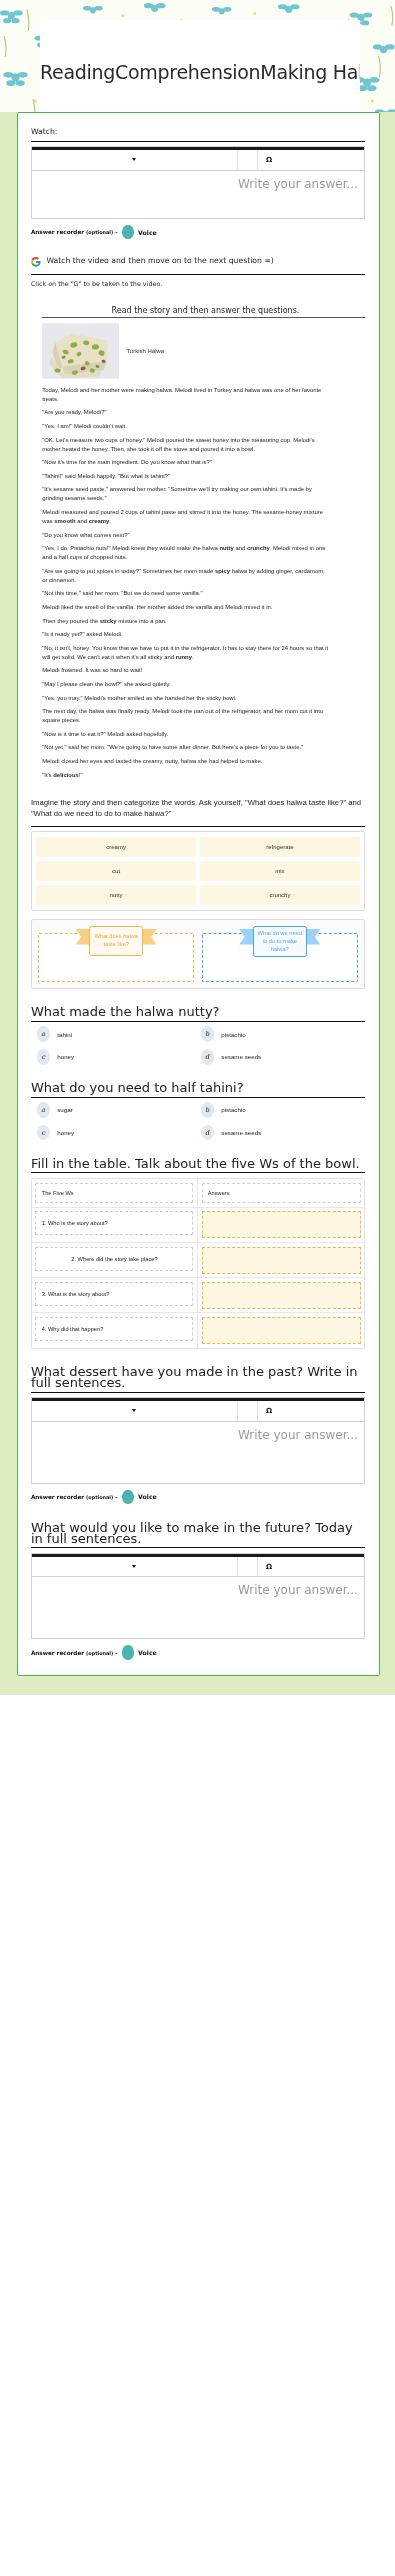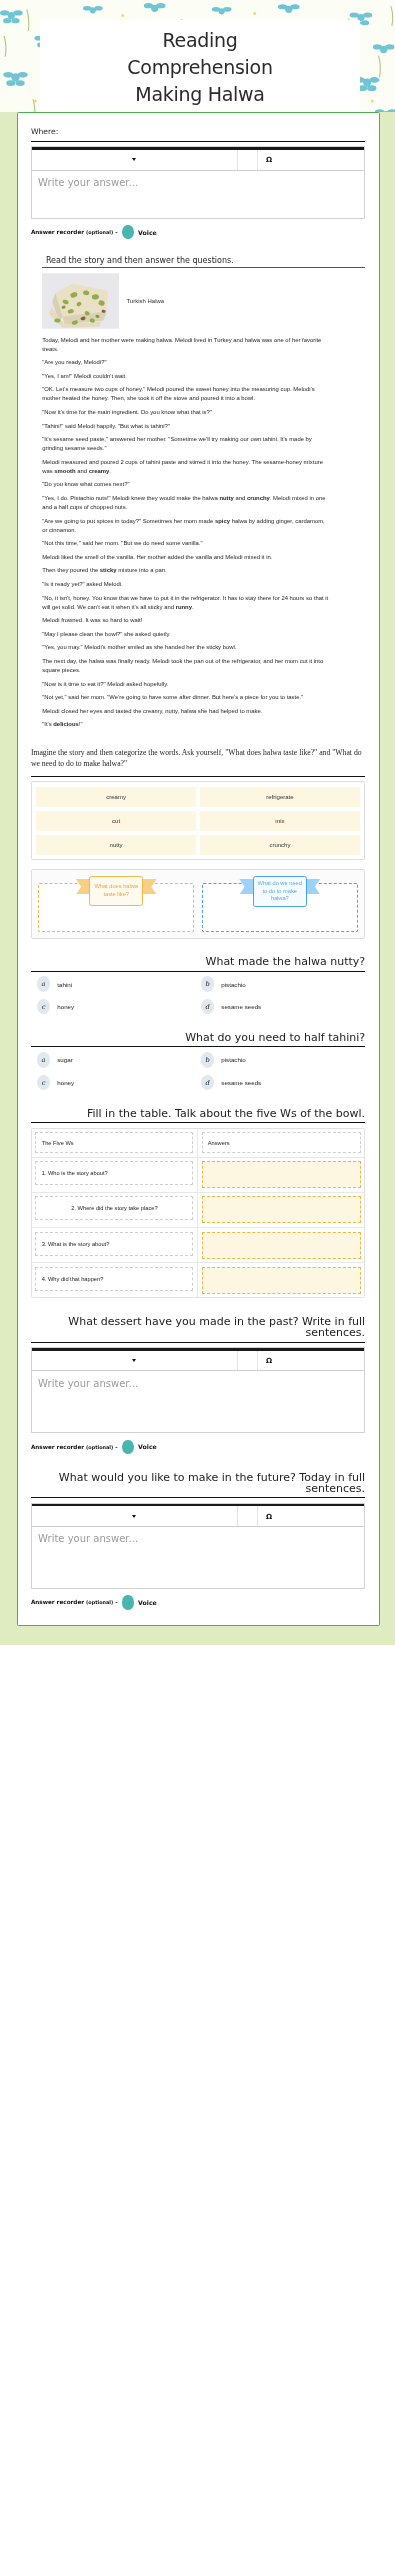--- a/index.html
+++ b/index.html
@@ -22,21 +22,21 @@
   .floral-band svg { position: absolute; inset: 0; }
 
   .title-card {
     position: absolute;
     left: 40px;
     top: 19.6px;
     width: 320px;
     height: 98px;
     background: #ffffff;
     display: flex;
-    flex-direction: column;
+    flex-direction: row;
     align-items: center;
     justify-content: flex-start;
     padding-top: 7.2px;
     z-index: 4;
     overflow: hidden;
   }
   .title-card .t-line {
     font-family: "DejaVu Sans", sans-serif;
     font-size: 19px;
     line-height: 27px;
@@ -64,21 +64,21 @@
   }
 
   
   .q-label {
     font-family: "DejaVu Sans", sans-serif;
     font-size: 7.7px;
     color: #222;
     line-height: 11.3px;
     margin-bottom: 3.1px;
   }
-  .q-label.big { font-size: 11px; text-align: right; }
+  .q-label.big { font-size: 13px; }
   .rule { height: 0.5px; background: #111; margin: 2.6px 0 5.2px 0; }
   .rule.thin { background: #555; }
 
   .block { margin-bottom: 17.5px; }
   .block.tight { margin-bottom: 9.3px; }
 
   
   .rte { border: 0.5px solid #d2d2d2; background: #fff; }
   .rte-topbar { height: 2.6px; background: #1a1a1a; }
   .rte-toolbar {
@@ -110,23 +110,24 @@
     padding-left: 8.2px;
     height: 100%;
     font-family: "DejaVu Sans", sans-serif;
     font-size: 7.2px;
     font-weight: bold;
     color: #111;
   }
   .rte-body {
     height: 47px;
     padding: 6.2px 6.2px;
-    font-size: 10px;
+    font-size: 12px;
     color: #9b9b9b;
     font-family: "DejaVu Sans", sans-serif;
+    text-align: right;
   }
   .rte-body.tall { height: 61px; }
 
   
   .recorder {
     display: flex;
     align-items: center;
     margin-top: 6.2px;
     gap: 0;
   }
@@ -167,20 +168,21 @@
     color: #1d1d1d;
     margin-top: 6.2px;
   }
 
   
   .story-head {
     font-family: "DejaVu Sans", sans-serif;
     font-size: 8px;
     color: #1d1d1d;
     margin-left: 15px;
+    text-align: center;
   }
   .story-body { margin-left: 11.3px; margin-top: 5.2px; }
   .story-img-row { display: flex; align-items: center; gap: 7.2px; margin-bottom: 6.7px; }
   .halwa-img {
     width: 77px; height: 56px;
     border-radius: 0.5px;
     display: block;
   }
   .img-cap { font-size: 6px; color: #333; font-family: "Liberation Sans", sans-serif; }
   .story-p {
@@ -188,21 +190,21 @@
     font-size: 5.9px;
     line-height: 9px;
     color: #262626;
     margin-bottom: 4.6px;
     max-width: 289px;
   }
   .story-p b { font-weight: bold; }
 
   
   .cat-intro {
-    font-family: Liberation Serif, serif;
+    font-family: Liberation Sans, sans-serif;
     font-size: 7.7px;
     line-height: 11.3px;
     color: #1d1d1d;
   }
   .word-pool {
     border: 0.5px solid #dcdcdc;
     border-radius: 2.1px;
     padding: 4.6px;
     display: grid;
     grid-template-columns: 1fr 1fr;
@@ -465,21 +467,21 @@
     <div class="t-line">Reading</div>
     <div class="t-line">Comprehension</div>
     <div class="t-line">Making Halwa</div>
   </div>
 </div>
 
 <div class="page-wrap">
 <div class="sheet">
 
   <div class="block tight">
-    <div class="q-label">Where:</div>
+    <div class="q-label">Watch:</div>
     <div class="rule"></div>
 
     <div class="rte">
       <div class="rte-topbar"></div>
       <div class="rte-toolbar">
         <div class="rte-tool-left">
           <span class="caret-down"></span>
         </div>
         <div class="rte-tool-mid"></div>
         <div class="rte-tool-right">Ω</div>
@@ -493,20 +495,33 @@
         <span class="opt">(optional)</span>
         <span>-</span>
       </span>
       <button class="rec-btn"></button>
       <span class="recorder-voice">Voice</span>
     </div>
   </div>
 
   <div class="spacer-sm"></div>
 
+  <div class="block">
+    <div class="g-row">
+      <svg class="g-icon" viewBox="0 0 48 48">
+        <path fill="#EA4335" d="M24 9.5c3.54 0 6.71 1.22 9.21 3.6l6.85-6.85C35.9 2.38 30.47 0 24 0 14.62 0 6.51 5.38 2.56 13.22l7.98 6.19C12.43 13.72 17.74 9.5 24 9.5z"></path>
+        <path fill="#4285F4" d="M46.98 24.55c0-1.57-.15-3.09-.38-4.55H24v9.02h12.94c-.58 2.96-2.26 5.48-4.78 7.18l7.73 6c4.51-4.18 7.09-10.36 7.09-17.65z"></path>
+        <path fill="#FBBC05" d="M10.53 28.59c-.48-1.45-.76-2.99-.76-4.59s.27-3.14.76-4.59l-7.98-6.19C.92 16.46 0 20.12 0 24c0 3.88.92 7.54 2.56 10.78l7.97-6.19z"></path>
+        <path fill="#34A853" d="M24 48c6.48 0 11.93-2.13 15.89-5.81l-7.73-6c-2.15 1.45-4.92 2.3-8.16 2.3-6.26 0-11.57-4.22-13.47-9.91l-7.98 6.19C6.51 42.62 14.62 48 24 48z"></path>
+      </svg>
+      <div class="g-text">Watch the video and then move on to the next question =)</div>
+    </div>
+    <div class="rule" style="margin-top:7.2px"></div>
+    <div class="note">Click on the "G" to be taken to the video.</div>
+  </div>
 
   <div class="block">
     <div class="story-head">Read the story and then answer the questions.</div>
     <div class="rule thin" style="margin-left:11.3px"></div>
 
     <div class="story-body">
       <div class="story-img-row">
         <svg class="halwa-img" viewBox="0 0 150 108">
           <rect width="150" height="108" fill="#e8e7ec"></rect>
           <polygon points="26,38 60,20 128,34 126,74 40,84" fill="#e9e0c6"></polygon>

